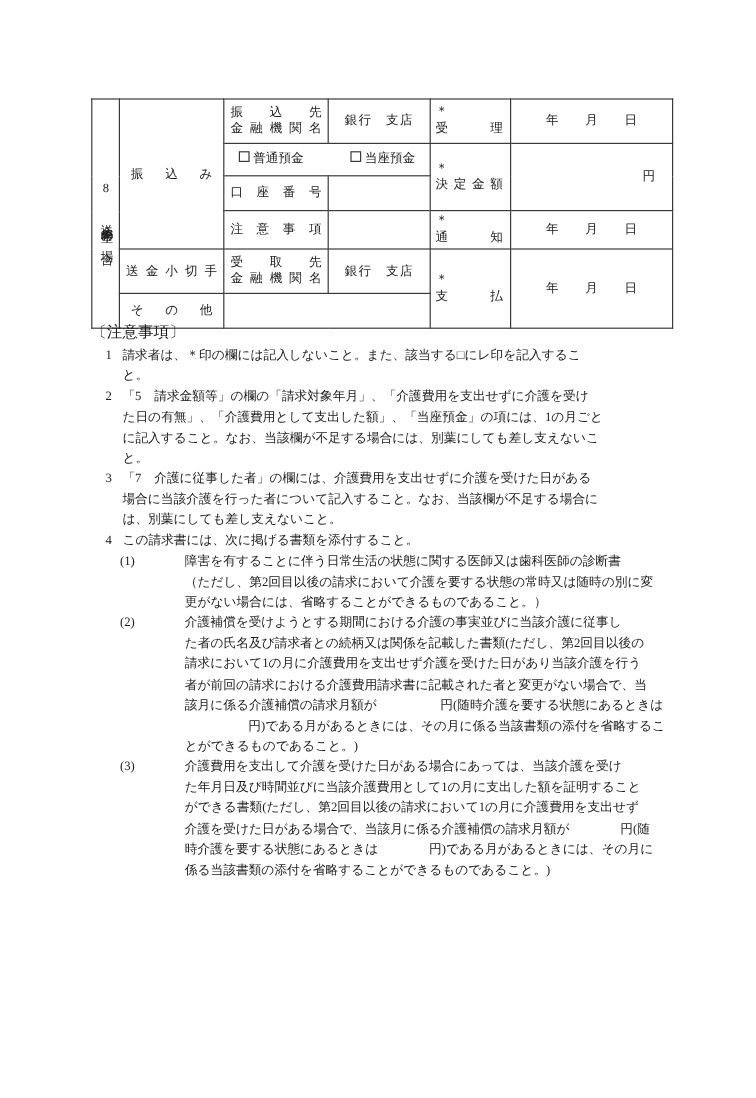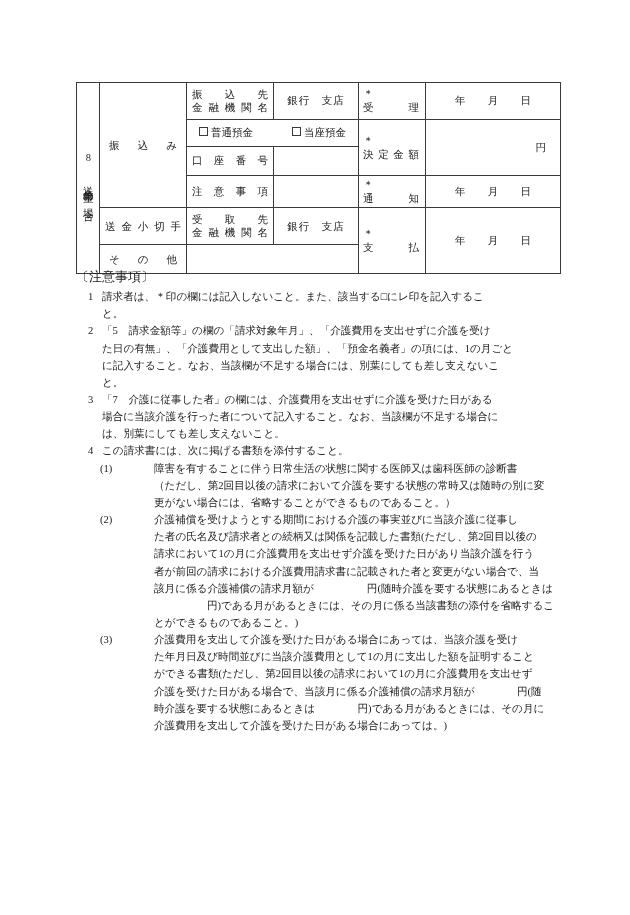--- a/index.html
+++ b/index.html
@@ -323,21 +323,21 @@
     <div class="note-body">
       <p>請求者は、＊印の欄には記入しないこと。また、該当する□にレ印を記入するこ</p>
       <p>と。</p>
     </div>
   </div>
 
   <div class="note">
     <div class="note-num">2</div>
     <div class="note-body">
       <p>「5　請求金額等」の欄の「請求対象年月」、「介護費用を支出せずに介護を受け</p>
-      <p>た日の有無」、「介護費用として支出した額」、「預金名義者」の項には、1の月ごと</p>
+      <p>た日の有無」、「介護費用として支出した額」、「当座預金」の項には、1の月ごと</p>
       <p>に記入すること。なお、当該欄が不足する場合には、別葉にしても差し支えないこ</p>
       <p>と。</p>
     </div>
   </div>
 
   <div class="note">
     <div class="note-num">3</div>
     <div class="note-body">
       <p>「7　介護に従事した者」の欄には、介護費用を支出せずに介護を受けた日がある</p>
       <p>場合に当該介護を行った者について記入すること。なお、当該欄が不足する場合に</p>
@@ -375,16 +375,16 @@
   </div>
 
   <div class="sub">
     <div class="sub-num">(3)</div>
     <div class="sub-body">
       <p>介護費用を支出して介護を受けた日がある場合にあっては、当該介護を受け</p>
       <p>た年月日及び時間並びに当該介護費用として1の月に支出した額を証明すること</p>
       <p>ができる書類(ただし、第2回目以後の請求において1の月に介護費用を支出せず</p>
       <p>介護を受けた日がある場合で、当該月に係る介護補償の請求月額が　　　　円(随</p>
       <p>時介護を要する状態にあるときは　　　　円)である月があるときには、その月に</p>
-      <p>介護費用を支出して介護を受けた日がある場合にあっては。)</p>
+      <p>係る当該書類の添付を省略することができるものであること。)</p>
     </div>
   </div>
 </div>
 
 </body></html>

